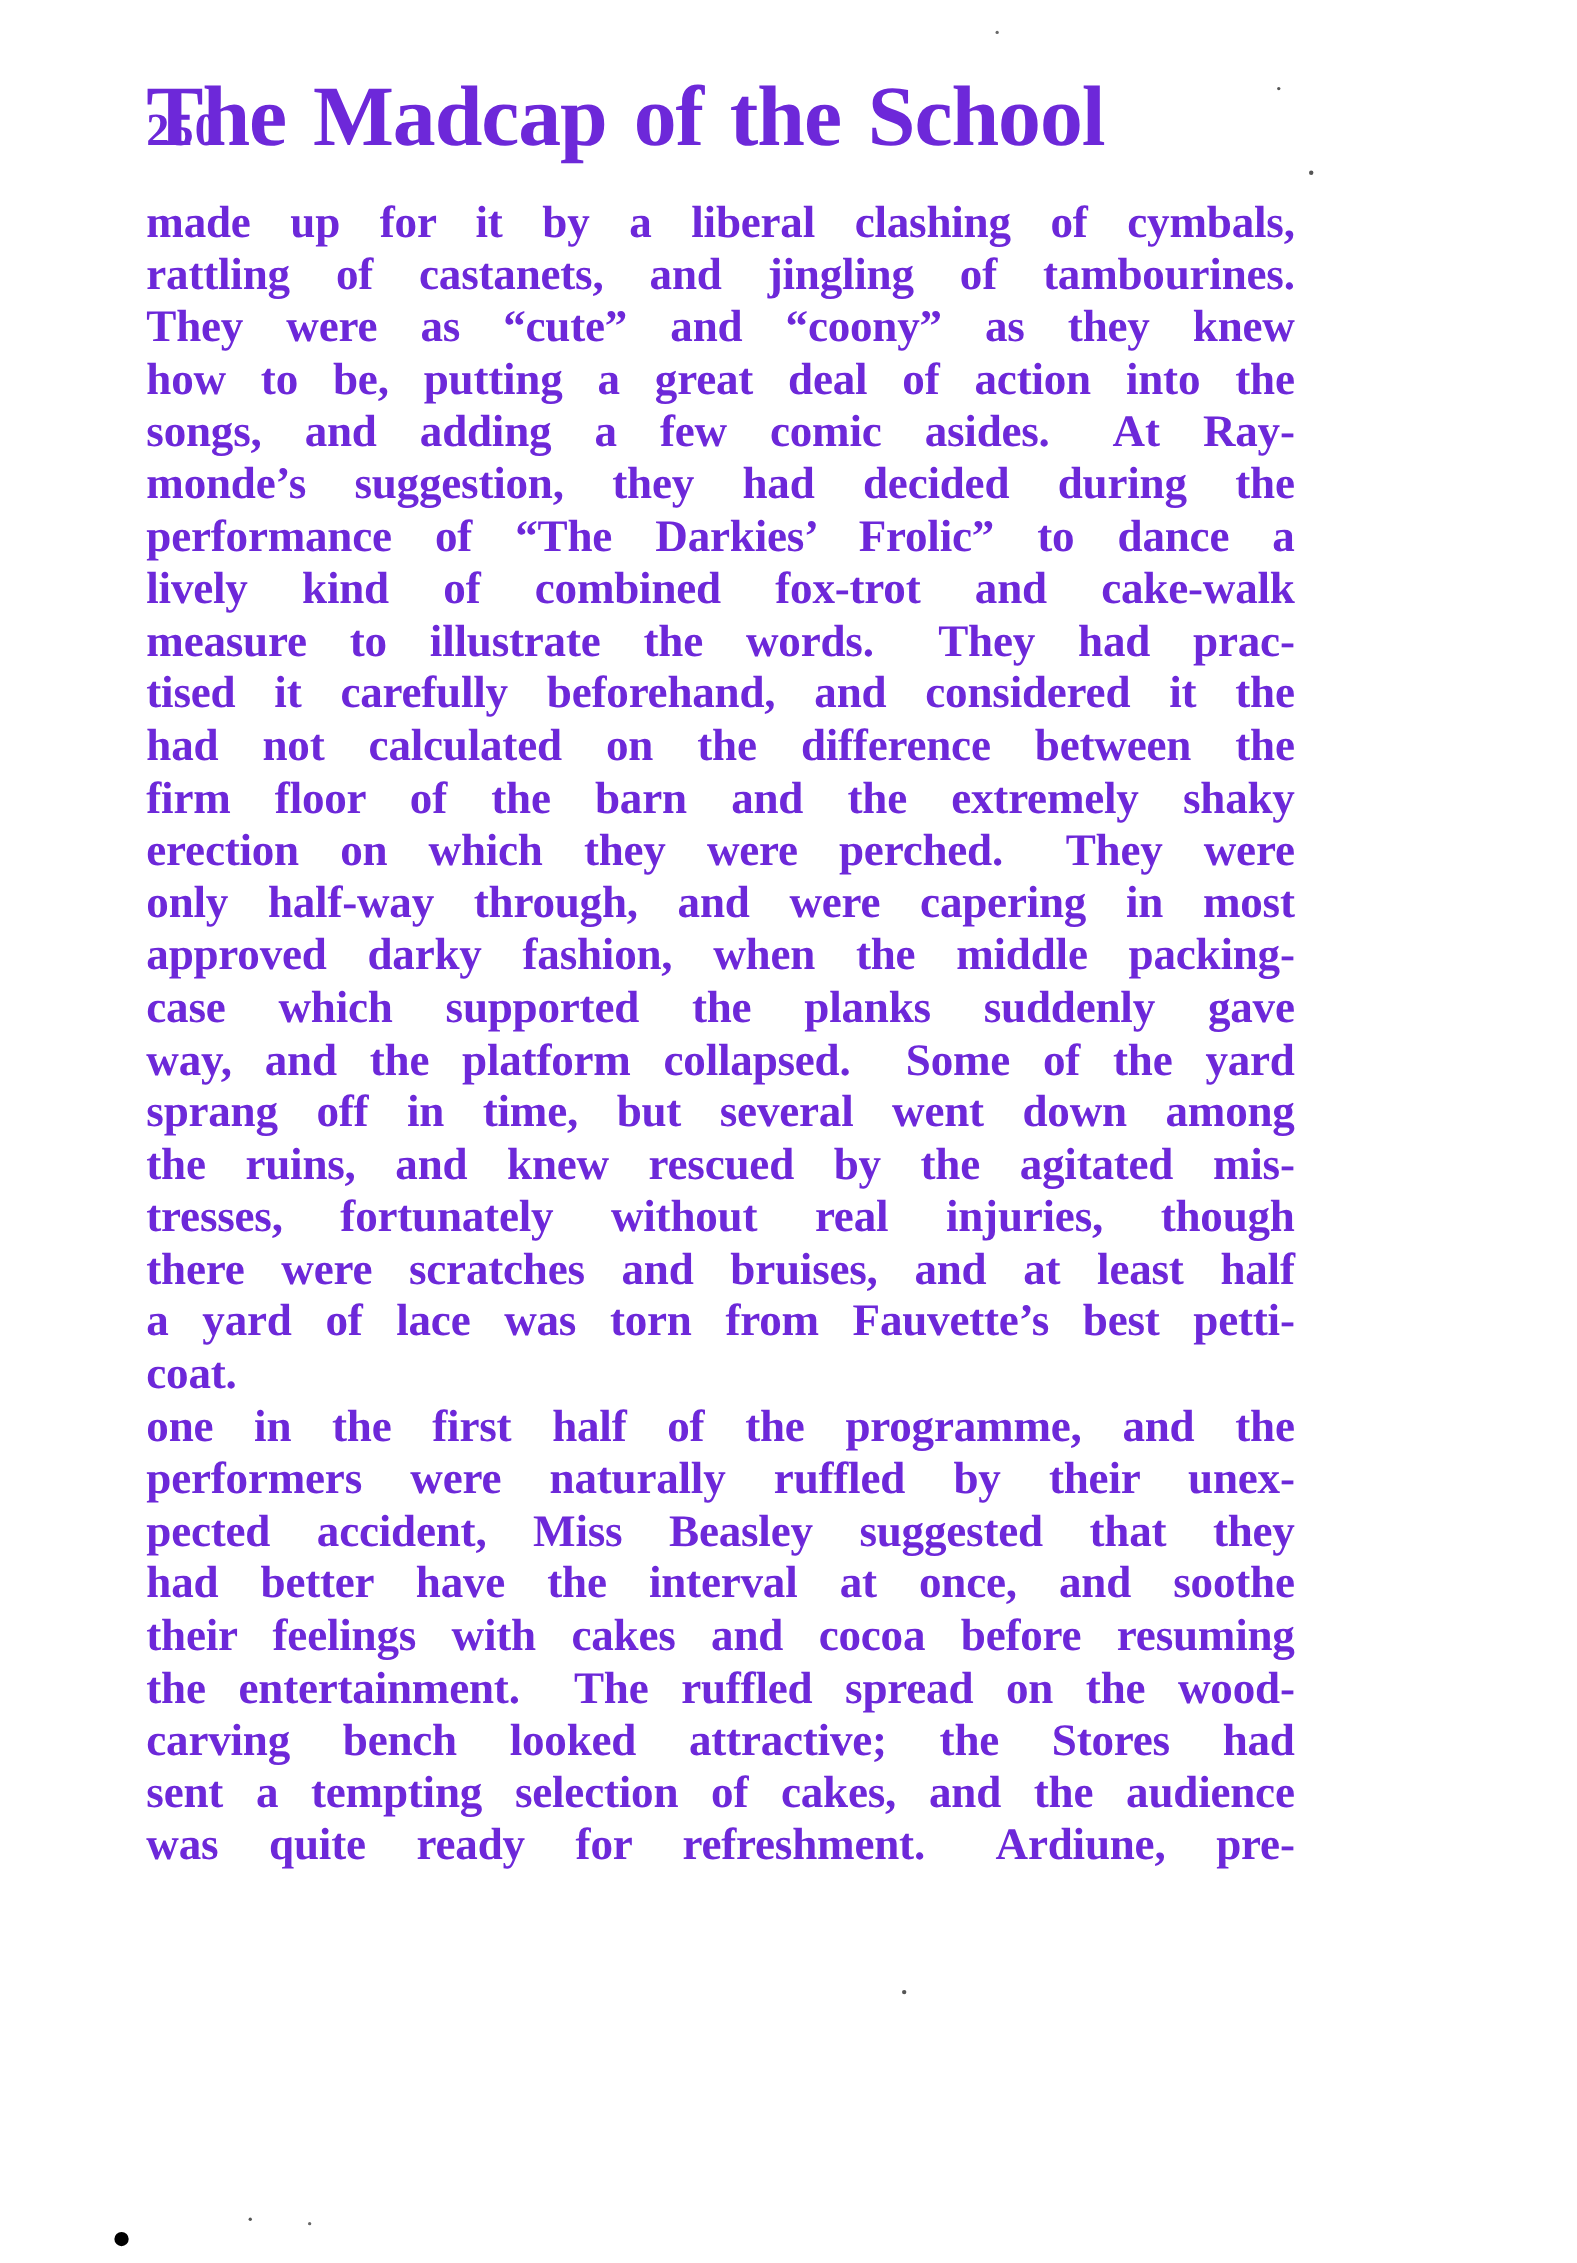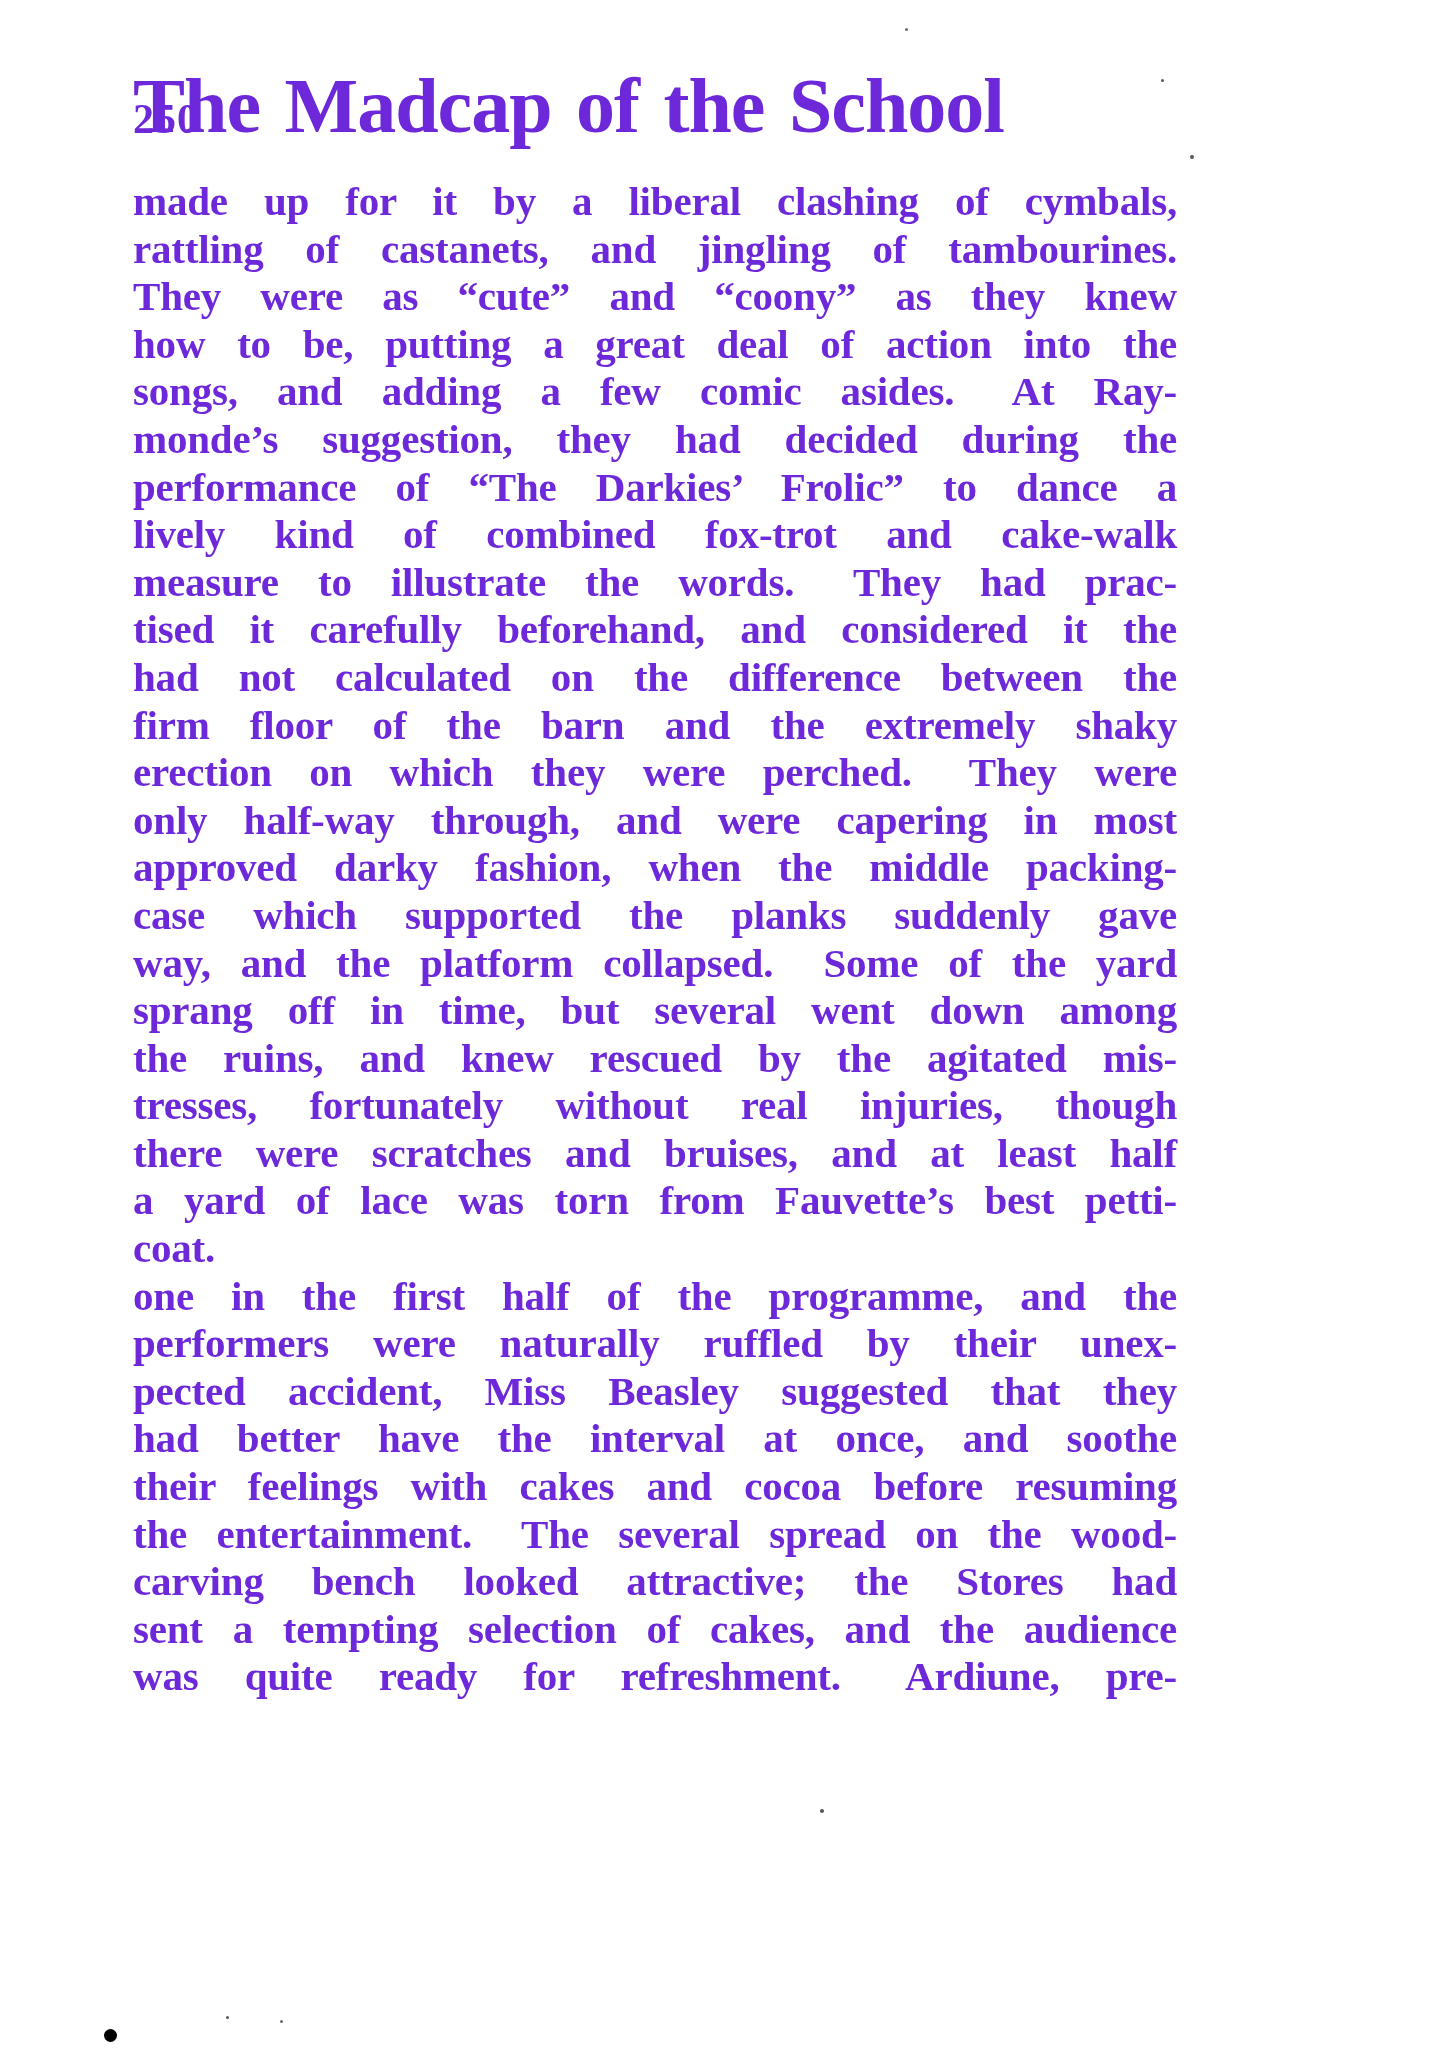--- a/index.html
+++ b/index.html
@@ -115,21 +115,21 @@
       <div class="line"><span>the ruins, and knew rescued by the agitated mis-</span></div>
       <div class="line"><span>tresses, fortunately without real injuries, though</span></div>
       <div class="line"><span>there were scratches and bruises, and at least half</span></div>
       <div class="line"><span>a yard of lace was torn from Fauvette’s best petti-</span></div>
       <div class="line para-end"><span>coat.</span></div>
       <div class="line"><span>one in the first half of the programme, and the</span></div>
       <div class="line"><span>performers were naturally ruffled by their unex-</span></div>
       <div class="line"><span>pected accident, Miss Beasley suggested that they</span></div>
       <div class="line"><span>had better have the interval at once, and soothe</span></div>
       <div class="line"><span>their feelings with cakes and cocoa before resuming</span></div>
-      <div class="line"><span>the entertainment.  The several spread on the wood-</span></div>
+      <div class="line"><span>the entertainment.  The ruffled spread on the wood-</span></div>
       <div class="line"><span>carving bench looked attractive; the Stores had</span></div>
       <div class="line"><span>sent a tempting selection of cakes, and the audience</span></div>
       <div class="line"><span>was quite ready for refreshment.  Ardiune, pre-</span></div>
     </div>
 
   <div class="speck s1"></div>
   <div class="speck s2"></div>
   <div class="speck s3"></div>
   <div class="speck s4"></div>
   <div class="speck s5"></div>

